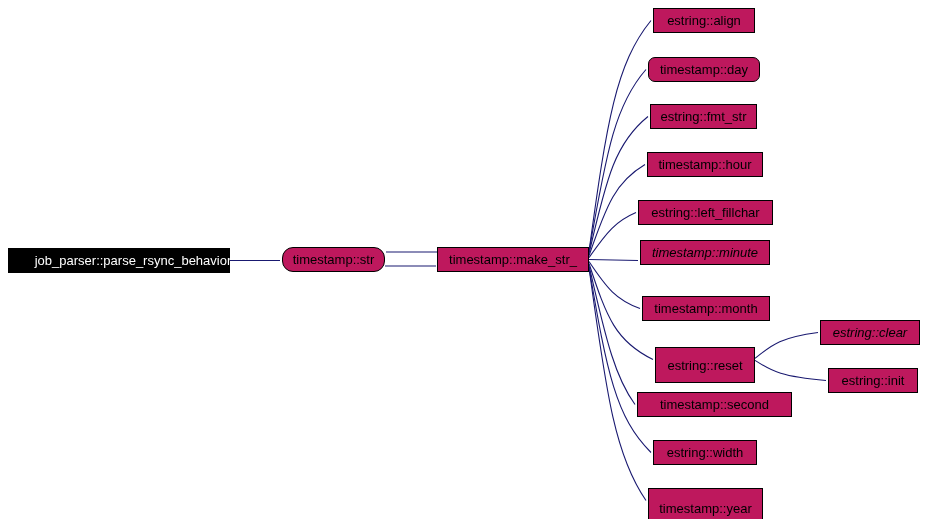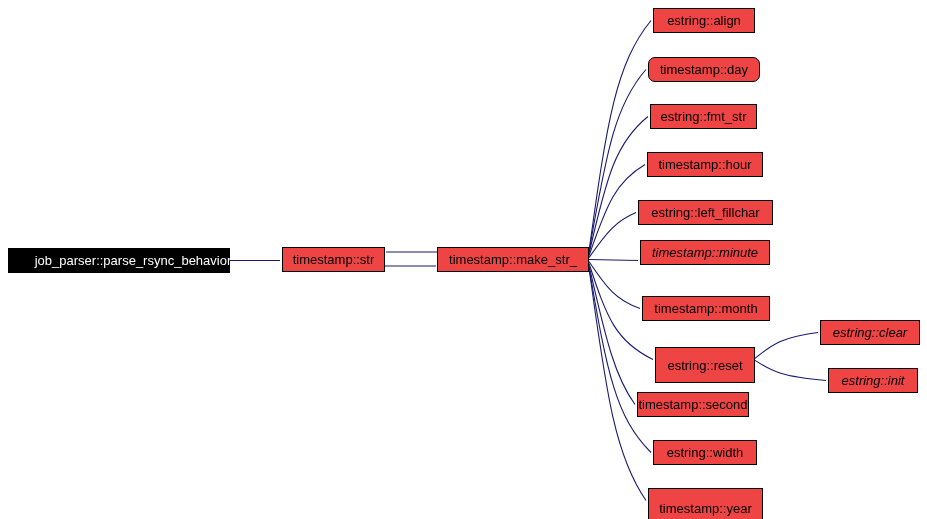--- a/index.html
+++ b/index.html
@@ -23,21 +23,21 @@
     height: 519px;
   }
   #edges-layer path, #edges-layer line {
     fill: none;
     stroke-width: 1.1px;
   }
   .node {
     position: absolute;
     box-sizing: border-box;
     border: 1px solid #000000;
-    background: #ef4444;
+    background: #be185d;
     color: #000000;
     display: flex;
     align-items: center;
     justify-content: center;
     font-size: 13px;
     white-space: nowrap;
     cursor: pointer;
   }
   .node.root {
     background: #000000;
@@ -69,29 +69,29 @@
         <path d="M 589 263.5 C 607 318.5, 616 341.5, 653 359.5" stroke="#191970" marker-end="url(#arrow)"></path>
         <path d="M 589 265.3 C 607 345.05, 616 378.4, 635 404.5" stroke="#191970" marker-end="url(#arrow)"></path>
         <path d="M 589 267.22 C 607 373.37, 616 417.76, 651 452.5" stroke="#191970" marker-end="url(#arrow)"></path>
         <path d="M 589 267.5 C 607 400.05, 616 457.12, 646 500.5" stroke="#191970" marker-end="url(#arrow)"></path>
         <path d="M 755 358.42 C 773 343.57, 782 337.36, 818 332.5" stroke="#191970" marker-end="url(#arrow)"></path>
         <path d="M 755 360.34 C 773 371.89, 782 376.72, 826 380.5" stroke="#191970" marker-end="url(#arrow)"></path>
       </g>
   </svg>
   <div id="nodes-layer">
       <div class="node root" style="left: 8px; top: 248px; width: 222px; height: 25px; padding-left: 28px;">job_parser::parse_rsync_behavior</div>
-      <div class="node" style="left: 282px; top: 247px; width: 103px; height: 25px;">timestamp::str</div>
+      <div class="node" style="left: 282px; top: 247px; width: 103px; height: 25px; border-radius: 11px;">timestamp::str</div>
       <div class="node" style="left: 437px; top: 247px; width: 152px; height: 25px;">timestamp::make_str_</div>
       <div class="node" style="left: 653px; top: 8px; width: 102px; height: 25px;">estring::align</div>
       <div class="node" style="left: 648px; top: 57px; width: 112px; height: 25px; border-radius: 7px;">timestamp::day</div>
       <div class="node" style="left: 650px; top: 104px; width: 107px; height: 25px;">estring::fmt_str</div>
       <div class="node" style="left: 647px; top: 152px; width: 116px; height: 25px;">timestamp::hour</div>
       <div class="node" style="left: 638px; top: 200px; width: 135px; height: 25px;">estring::left_fillchar</div>
       <div class="node" style="left: 640px; top: 240px; width: 130px; height: 25px; font-style: italic;">timestamp::minute</div>
       <div class="node" style="left: 642px; top: 296px; width: 128px; height: 25px;">timestamp::month</div>
       <div class="node" style="left: 655px; top: 347px; width: 100px; height: 36px;">estring::reset</div>
-      <div class="node" style="left: 637px; top: 392px; width: 112px; height: 25px;">timestamp::second</div>
+      <div class="node" style="left: 637px; top: 392px; width: 155px; height: 25px;">timestamp::second</div>
       <div class="node" style="left: 653px; top: 440px; width: 104px; height: 25px;">estring::width</div>
       <div class="node" style="left: 648px; top: 488px; width: 115px; height: 40px;">timestamp::year</div>
       <div class="node" style="left: 820px; top: 320px; width: 100px; height: 25px; font-style: italic;">estring::clear</div>
-      <div class="node" style="left: 828px; top: 368px; width: 90px; height: 25px; font-style: italic;">estring::init</div>
+      <div class="node" style="left: 828px; top: 368px; width: 90px; height: 25px;">estring::init</div>
     </div>
 </div>
 
 </body></html>

